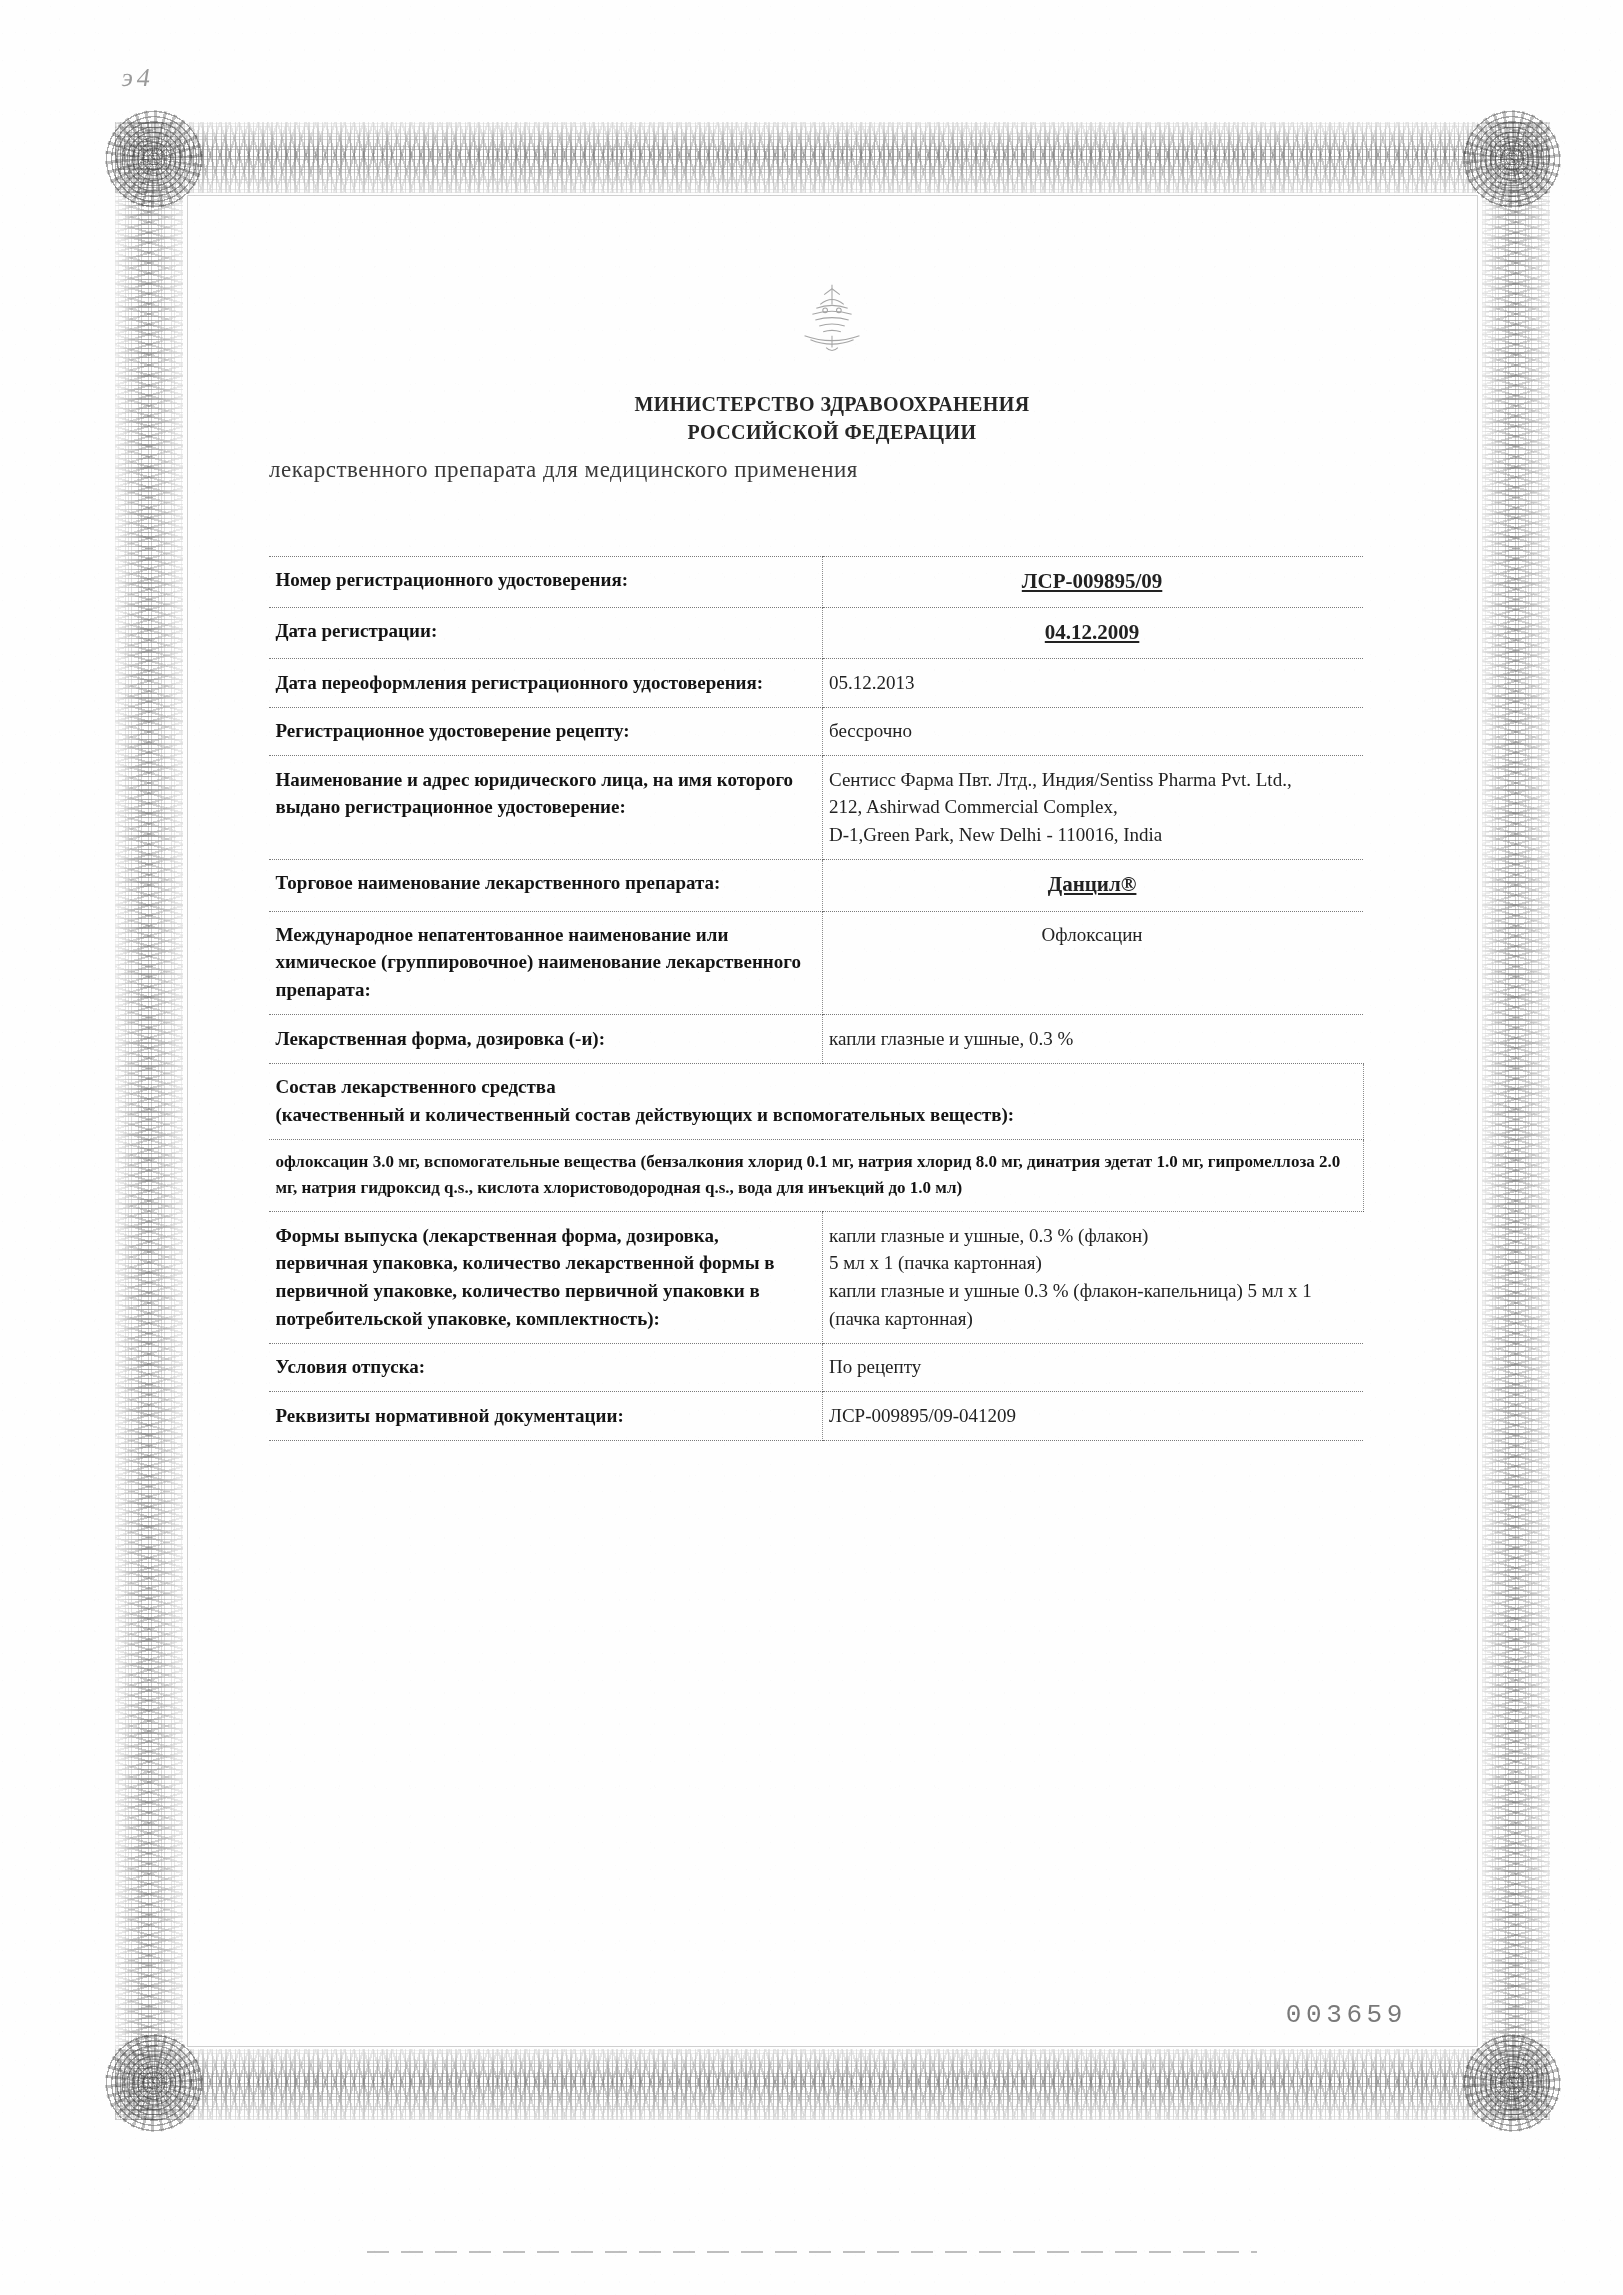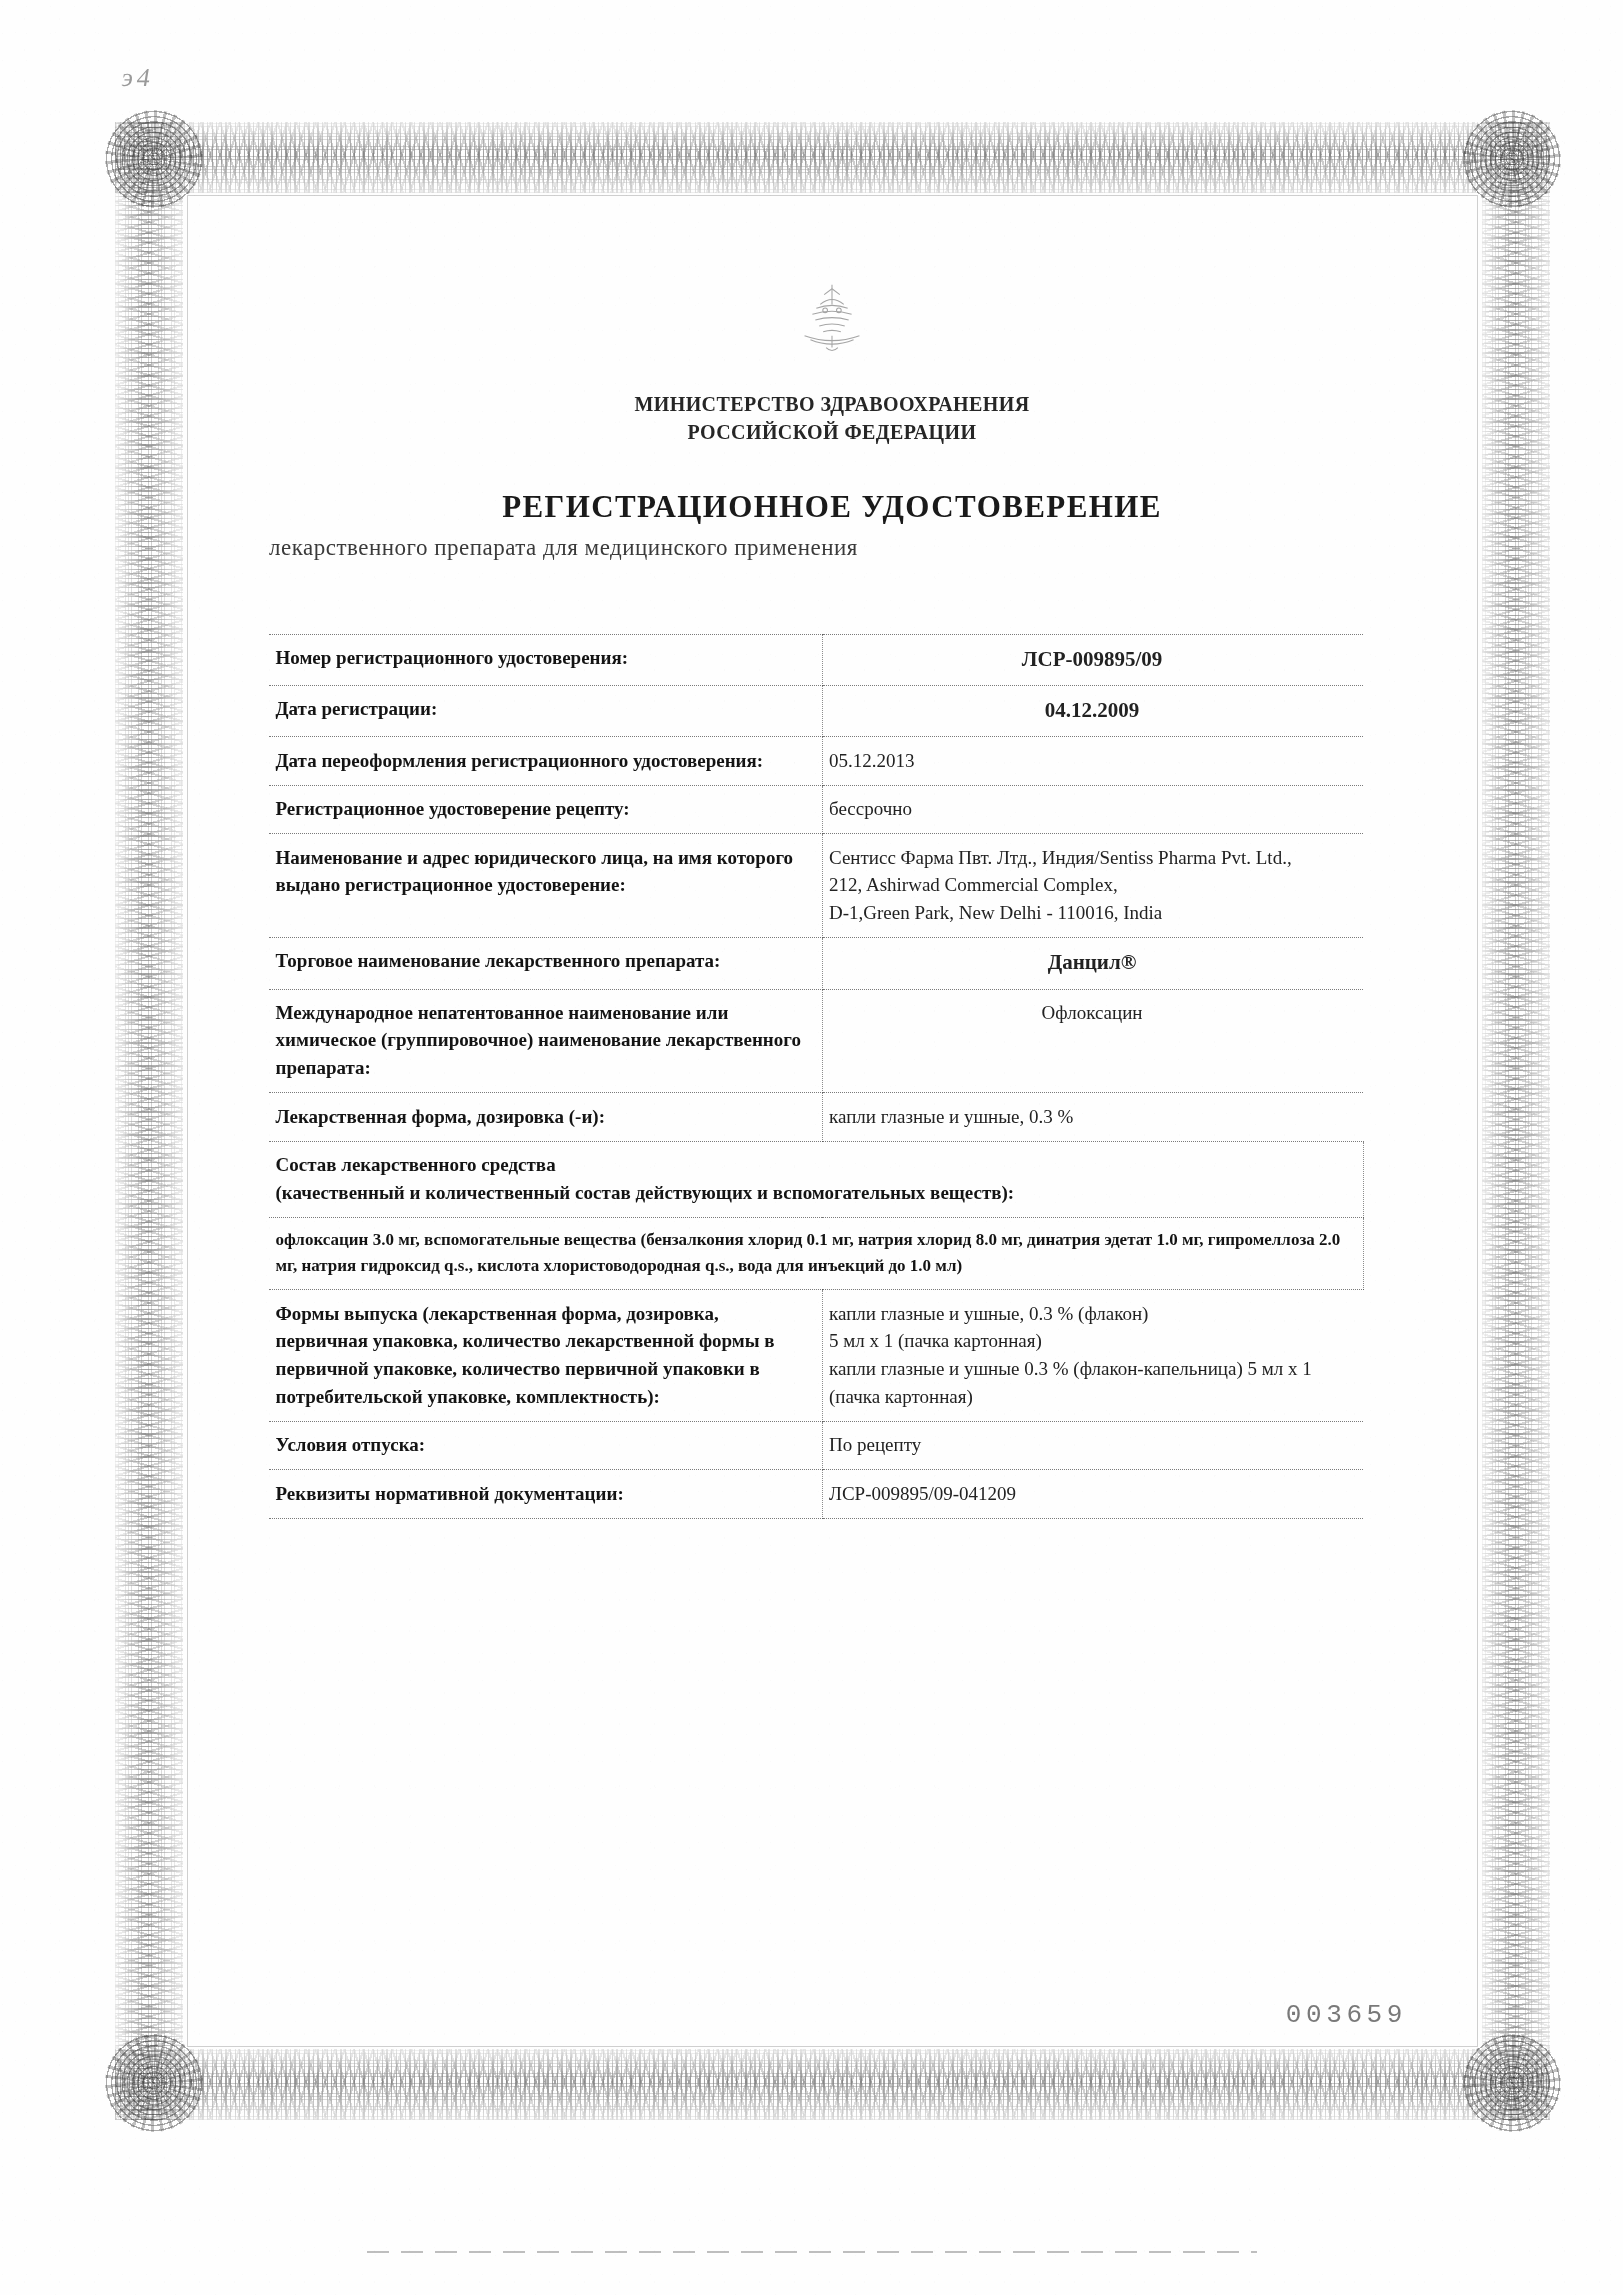--- a/index.html
+++ b/index.html
@@ -142,21 +142,21 @@
     vertical-align:top;
     margin-left:16px;
   }
   #cert-table tr td:first-child{
     border-right:0.7px dotted rgba(70,70,70,.62);
     font-weight:bold;color:#141414;
   }
   #cert-table tr.row-first td{border-top:0.7px dotted rgba(70,70,70,.72);}
 
   td.val{font-weight:normal;color:#222;}
-  td.val.strong{font-weight:bold;text-align:center;font-size:21px;padding-top:11.8px;}
+  td.val.strong{font-weight:bold;text-align:center;font-size:21px;padding-top:11.8px;text-decoration:underline;}
   td.val.centered{text-align:center;}
 
   
   td.full-bold{
     font-weight:bold;color:#111;padding:10.5px 7.9px 9.2px 6.5px;
   }
   td.full-plain{
     font-weight:normal;font-size:17px;line-height:1.52;color:#2a2a2a;
     padding:9.2px 7.9px 11.8px 6.5px;
   }
@@ -216,21 +216,20 @@
           <path d="M44 74 q6 6 12 0"></path>
           <circle cx="43" cy="36" r="2.4"></circle>
           <circle cx="57" cy="36" r="2.4"></circle>
         </g>
       </svg>
     </div>
 
     <div class="ministry-line">МИНИСТЕРСТВО ЗДРАВООХРАНЕНИЯ</div>
     <div class="ministry-line">РОССИЙСКОЙ ФЕДЕРАЦИИ</div>
 
-    <div id="doc-title">РЕГИСТРАЦИОННОЕ УДОСТОВЕРЕНИЕ</div>
     <div id="doc-subtitle">лекарственного препарата для медицинского применения</div>
 
     <table id="cert-table">
       <colgroup>
         <col class="c-label">
         <col class="c-value">
       </colgroup>
       <tbody id="table-body">
           <tr class="row-first">
             <td>Номер регистрационного удостоверения:</td>

